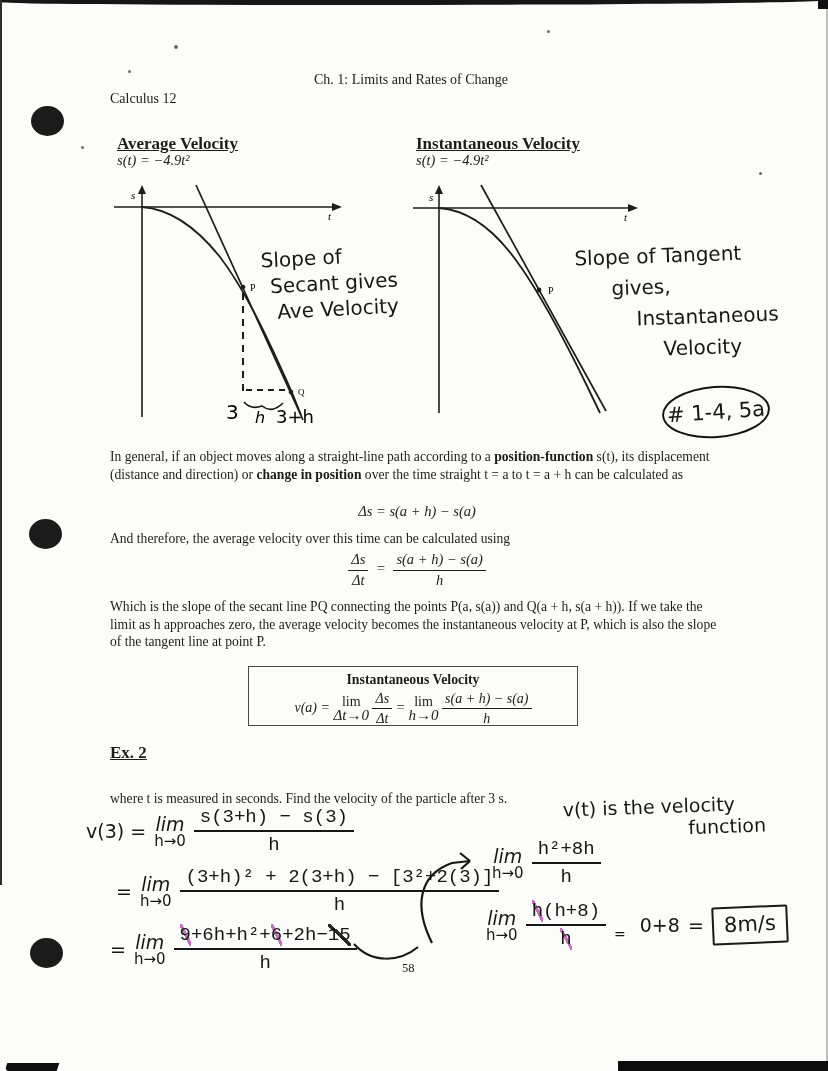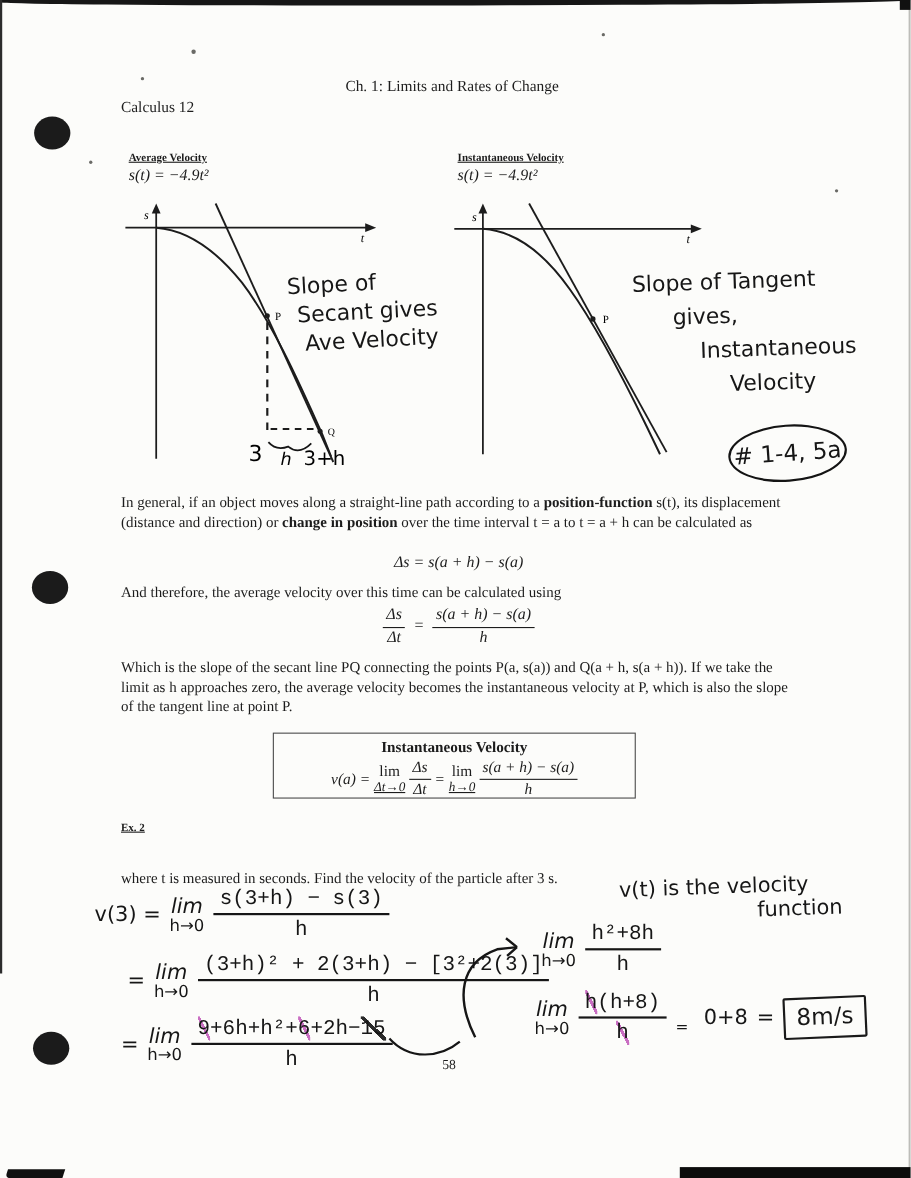--- a/index.html
+++ b/index.html
@@ -16,29 +16,29 @@
   .corner-tr { position:absolute; right:0; top:0; width:10px; height:9px; background:#111; }
   .mark-bl { position:absolute; left:6px; bottom:0; width:52px; height:8px; background:#101010; border-radius:0 0 0 4px; transform:skewX(-18deg); }
   .mark-br { position:absolute; left:618px; bottom:0; width:210px; height:10px; background:#0c0c0c; }
   .hole { position:absolute; width:33px; height:30px; background:#1b1b1b; border-radius:50%; }
   .speck { position:absolute; background:#6a6a66; border-radius:50%; }
   
   .printed { font-size:13.6px; line-height:17.6px; color:#1c1c1c; }
   .abs { position:absolute; }
   .b { font-weight:bold; }
   .math { font-style:italic; }
-  .heading { font-weight:bold; text-decoration:underline; font-size:10px; }
+  .heading { font-weight:bold; text-decoration:underline; font-size:17px; }
   .para { width:614px; }
   .center { text-align:center; }
   .frac { display:inline-block; vertical-align:middle; }
   .frac .num { display:block; padding:0 3px 1px; }
   .frac .den { display:block; border-top:1.4px solid #1c1c1c; padding:1px 3px 0; }
   .lim { display:inline-block; vertical-align:middle; text-align:center; }
   .lim .w { display:block; font-style:normal; }
-  .lim .s { display:block; font-size:12px; margin-top:-3px; font-style:italic;text-decoration:underline; }
+  .lim .s { display:block; font-size:15px; margin-top:-3px; font-style:italic; }
   .formula-box {
     position:absolute; left:248px; top:666px; width:330px; height:60px;
     border:1.5px solid #4a4a4a; text-align:center; padding-top:4px;
   }
   
   .hand { font-family:"DejaVu Sans", sans-serif; color:#161616; }
   .hnote { font-size:20px; line-height:26px; }
   .hw { font-size:19px; }
   .hrow { position:absolute; display:flex; align-items:center; gap:8px; white-space:nowrap; }
   .hfrac { display:inline-block; text-align:center;font-family:Liberation Mono, monospace; }
@@ -141,21 +141,21 @@
     <div>Slope of Tangent</div>
     <div style="margin-left:36px;">gives,</div>
     <div style="margin-left:60px;">Instantaneous</div>
     <div style="margin-left:86px;">Velocity</div>
   </div>
   <div class="circled hand">
     <span># 1-4, 5a</span>
   </div>
 
   <div class="abs printed para" style="left:110px; top:448px;">
-    <span>In general, if an object moves along a straight-line path according to a </span><span class="b">position-function</span><span> s(t), its displacement (distance and direction) or </span><span class="b">change in position</span><span> over the time interval t = a to t = a + h can be calculated as</span>
+    <span>In general, if an object moves along a straight-line path according to a </span><span class="b">position-function</span><span> s(t), its displacement (distance and direction) or </span><span class="b">change in position</span><span> over the time straight t = a to t = a + h can be calculated as</span>
   </div>
   <div class="abs printed math center" style="left:110px; top:503px; width:614px; font-size:14.5px;">Δs = s(a + h) − s(a)</div>
 
   <div class="abs printed para" style="left:110px; top:530px;">And therefore, the average velocity over this time can be calculated using</div>
   <div class="abs printed math center" style="left:110px; top:551px; width:614px; font-size:14.5px;">
     <span class="frac"><span class="num">Δs</span><span class="den">Δt</span></span>
     <span style="padding:0 4px;">=</span>
     <span class="frac"><span class="num">s(a + h) − s(a)</span><span class="den">h</span></span>
   </div>
 

